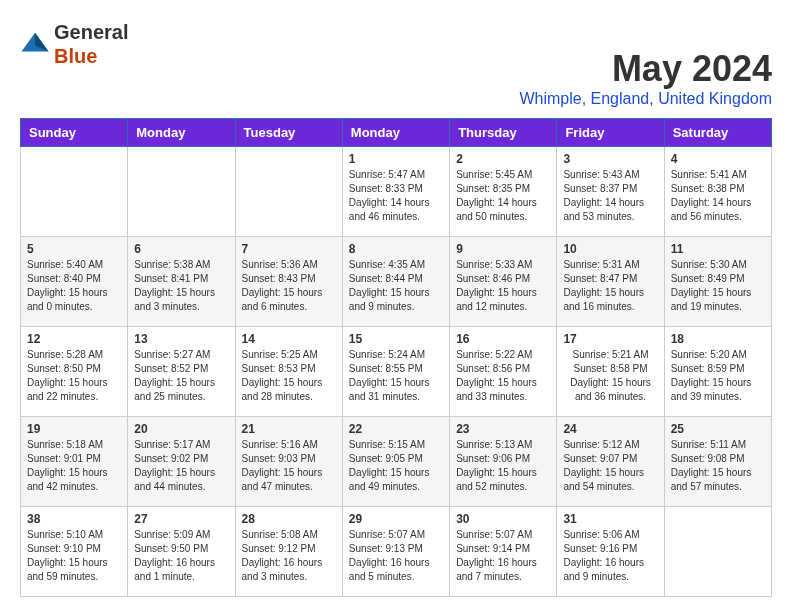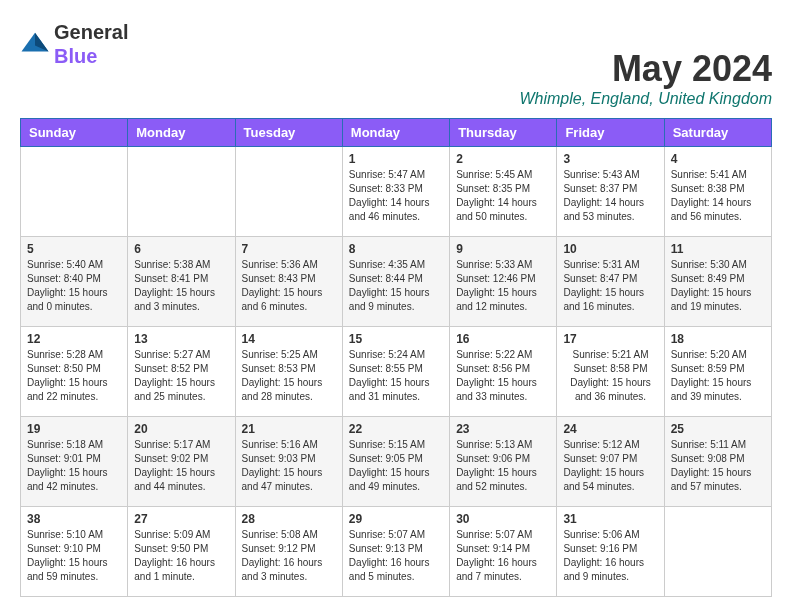--- a/index.html
+++ b/index.html
@@ -19,47 +19,46 @@
     .logo {
       display: flex;
       align-items: center;
     }
     .logo-text {
       font-size: 20px;
       font-weight: bold;
       line-height: 1.2;
     }
     .logo-general { color: #333; }
-    .logo-blue { color: #8b5cf6; }
+    .logo-blue { color: #c2410c; }
     .logo-icon {
       width: 30px;
       height: 30px;
       margin-right: 4px;
     }
     .title-area {
       text-align: right;
       margin-top: 28px;
     }
     .month-title {
       font-size: 36px;
       font-weight: bold;
       color: #333;
     }
     .location {
       font-size: 16px;
-      color: #0f766e;
-      font-style: italic;
+      color: #1d4ed8;
     }
     table {
       width: 100%;
       border-collapse: collapse;
       table-layout: fixed;
     }
     thead th {
-      background-color: #8b5cf6;
+      background-color: #6d28d9;
       color: white;
       text-align: left;
       padding: 6px 8px;
       font-size: 13px;
       font-weight: bold;
       border: 1px solid #2a6db5;
     }
     tbody td {
       border: 1px solid #ccc;
       vertical-align: top;
@@ -181,21 +180,21 @@
         <td>
           <span class="day-number">8</span>
           <div class="day-info" style="white-space: pre-line;">Sunrise: 4:35 AM
 Sunset: 8:44 PM
 Daylight: 15 hours
 and 9 minutes.</div>
         </td>
         <td>
           <span class="day-number">9</span>
           <div class="day-info" style="white-space: pre-line;">Sunrise: 5:33 AM
-Sunset: 12:46 PM
+Sunset: 8:46 PM
 Daylight: 15 hours
 and 12 minutes.</div>
         </td>
         <td>
           <span class="day-number">10</span>
           <div class="day-info" style="white-space: pre-line;">Sunrise: 5:31 AM
 Sunset: 8:47 PM
 Daylight: 15 hours
 and 16 minutes.</div>
         </td>

